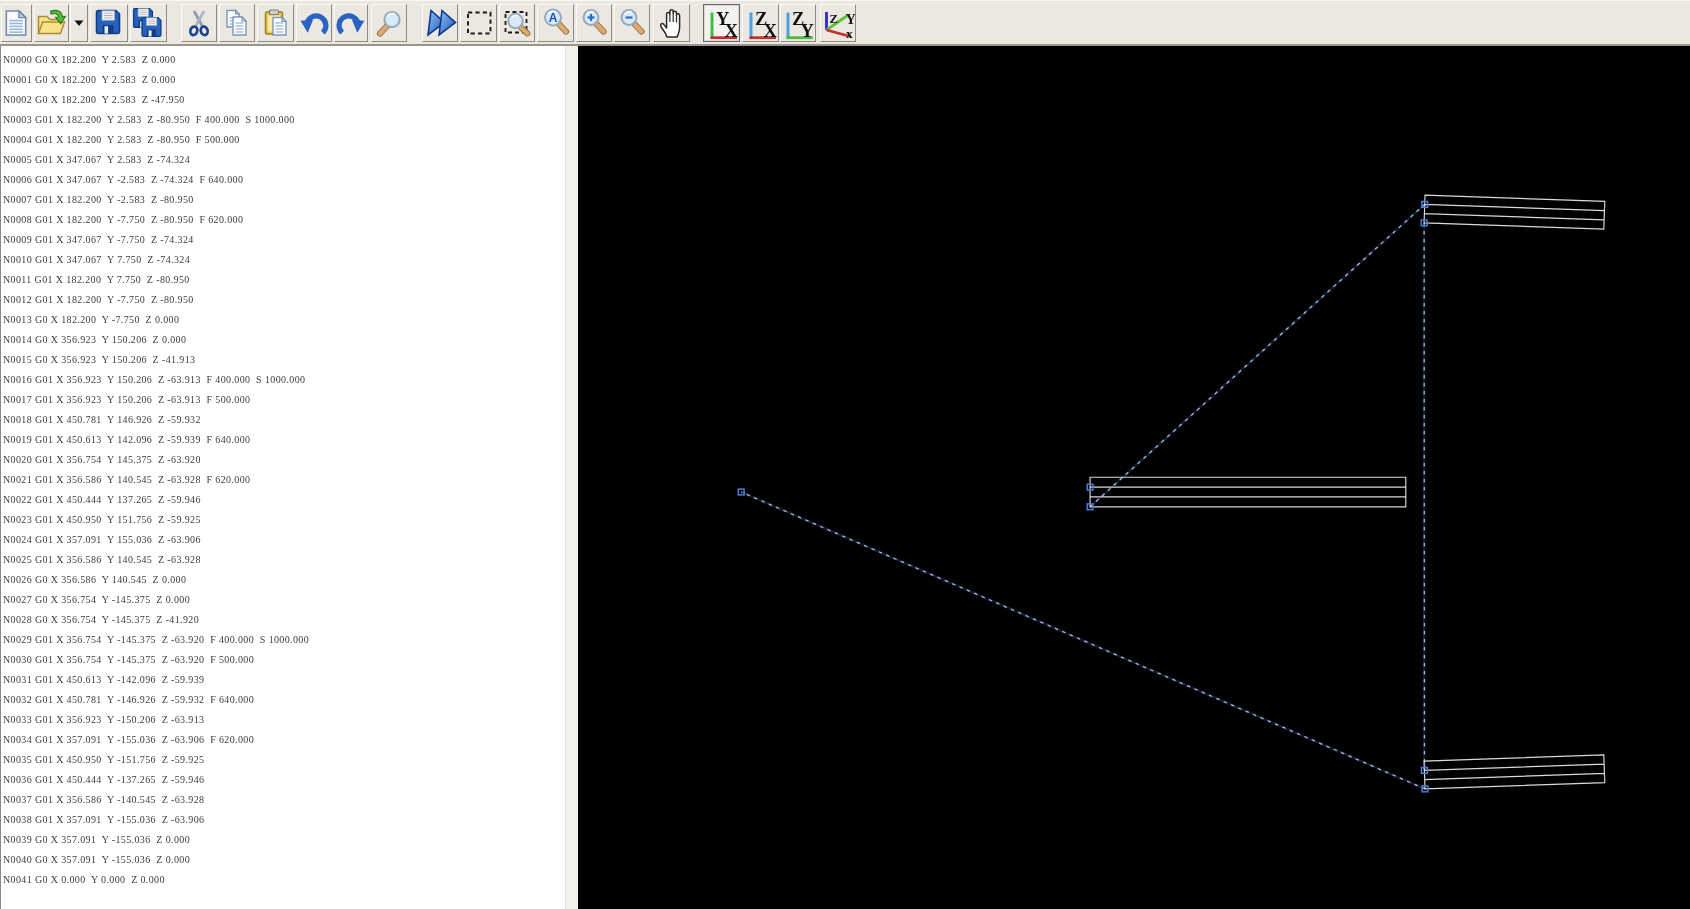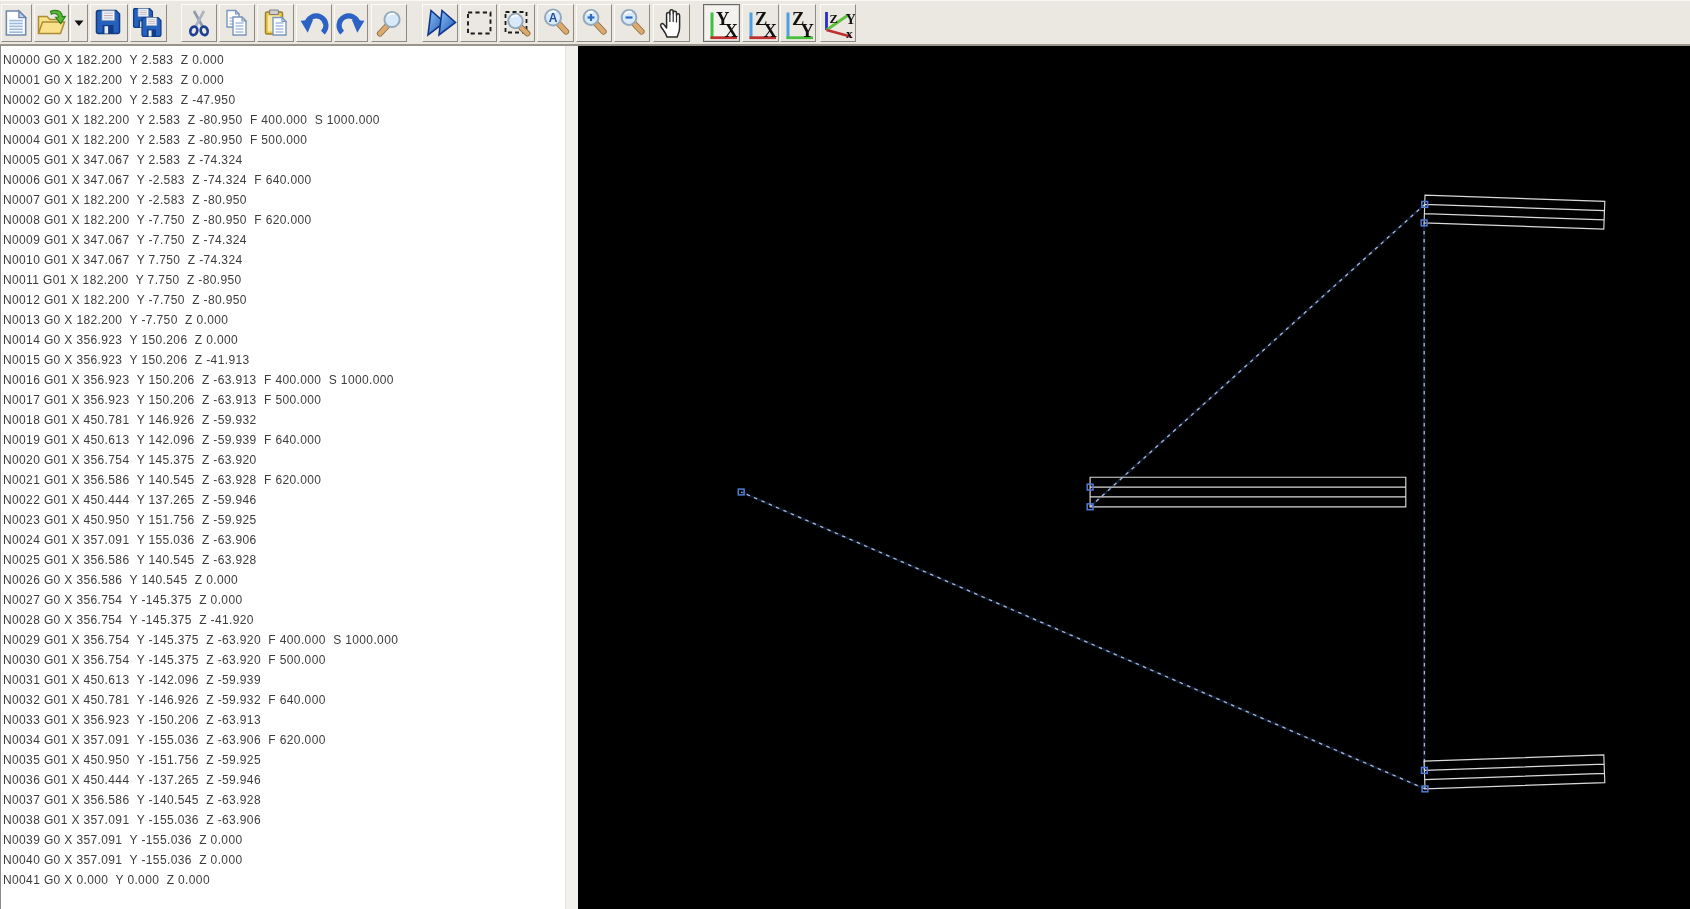--- a/index.html
+++ b/index.html
@@ -1,19 +1,19 @@
 <!DOCTYPE html>
 <html><head><meta charset="utf-8"><style>
 *{margin:0;padding:0;box-sizing:border-box}
 html,body{width:1690px;height:909px;overflow:hidden;background:#000;font-family:"Liberation Sans",sans-serif}
 #toolbar{position:absolute;left:0;top:0;width:1690px;height:46px;background:#ebe8e2;border-top:1px solid #f9f8f5;border-bottom:2px solid #99958d}
 .btn{position:absolute;top:3px;height:38px;background:#ebe8e2;border:1px solid;border-color:#fbfaf7 #8f8b83 #8f8b83 #fbfaf7;display:flex;align-items:center;justify-content:center;overflow:hidden}
 .btn.pressed{border:1px solid #6a6a6a;background:#f3f2ef;box-shadow:inset 0 0 0 1px #d9d7d2}
 #textpanel{position:absolute;left:0;top:46px;width:565px;height:863px;background:#fff;border-left:1px solid #8a8a8a;overflow:hidden}
-#textpanel pre{margin:0;padding:4px 0 0 2px;font-family:Liberation Sans, sans-serif;font-size:12px;line-height:20px;letter-spacing:0.37px;color:#3c3c3c;white-space:pre}
+#textpanel pre{margin:0;padding:4px 0 0 2px;font-family:Liberation Serif, serif;font-size:10px;line-height:20px;letter-spacing:0.37px;color:#3c3c3c;white-space:pre}
 #divider{position:absolute;left:565px;top:46px;width:13px;height:863px;background:#f2f1ee;border-left:1px solid #e2e1de}
 #plot{position:absolute;left:578px;top:46px;width:1112px;height:863px;background:#000}
 </style></head>
 <body>
 <div id="toolbar">
 <div class="btn" style="left:1px;width:31px;">
       <svg width="30" height="30" viewBox="0 0 30 30">
         <path d="M4.5 2.5 H17.5 L24.5 9.5 V27.5 H4.5 Z" fill="#fdfeff" stroke="#6d87ae" stroke-width="1.6"></path>
         <path d="M17.5 2.5 V9.5 H24.5 Z" fill="#b9d2ec" stroke="#6d87ae" stroke-width="1.4"></path>
         <line x1="7.5" y1="12.5" x2="21.5" y2="12.5" stroke="#9db9dd" stroke-width="1.7"></line>

